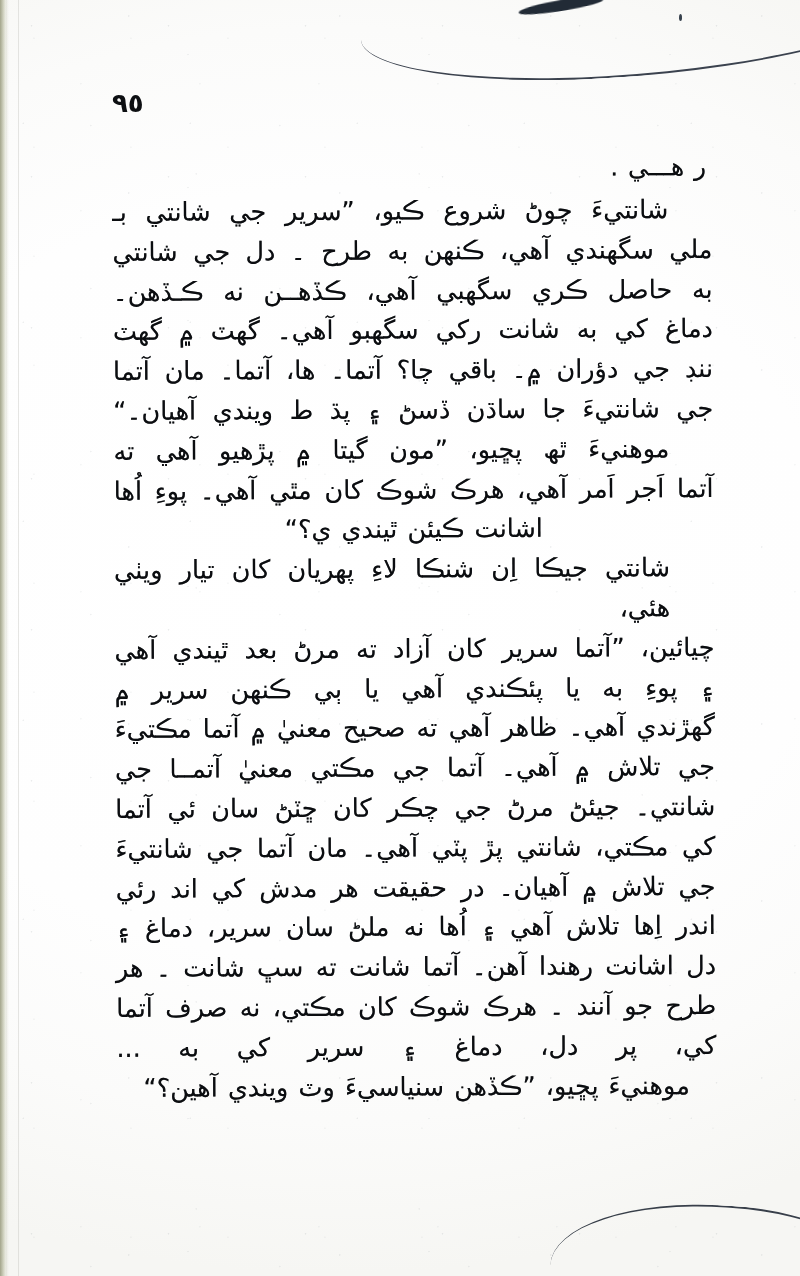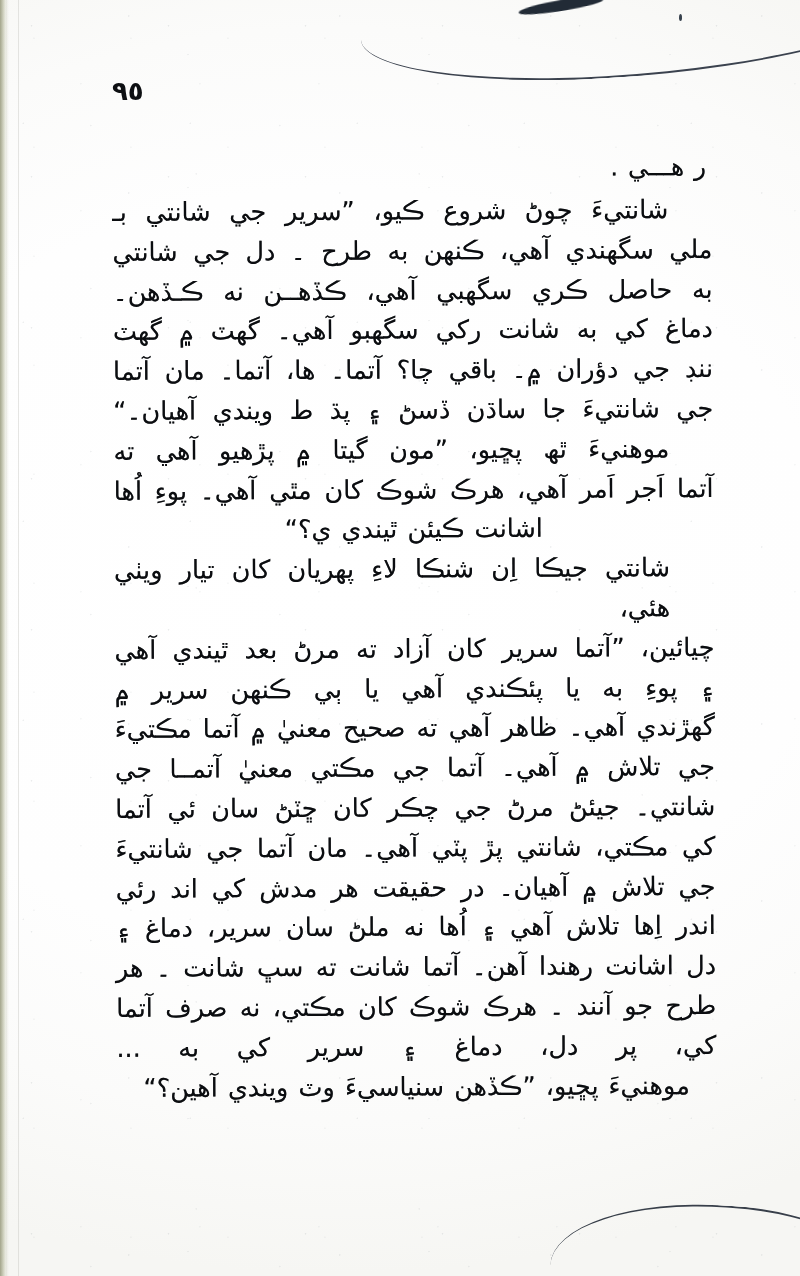--- a/index.html
+++ b/index.html
@@ -109,21 +109,21 @@
       radial-gradient(circle at 88% 84%, rgba(120,130,135,0.18) 0.6px, transparent 1.1px),
       radial-gradient(circle at 35% 35%, rgba(120,130,135,0.16) 0.5px, transparent 1.0px),
       radial-gradient(circle at 68% 66%, rgba(120,130,135,0.16) 0.5px, transparent 1.0px);
     background-size: 137px 151px, 211px 177px, 167px 199px, 241px 133px,
                      189px 163px, 223px 207px, 97px 109px, 119px 127px;
   }
 
   
   .folio {
     position: absolute;
-    top: 76px;
+    top: 88px;
     left: 112px;
     font-size: 26px;
     font-weight: 700;
     color: #0d0f12;
     letter-spacing: 1px;
     direction: rtl;
   }
 
   
   .textblock {

